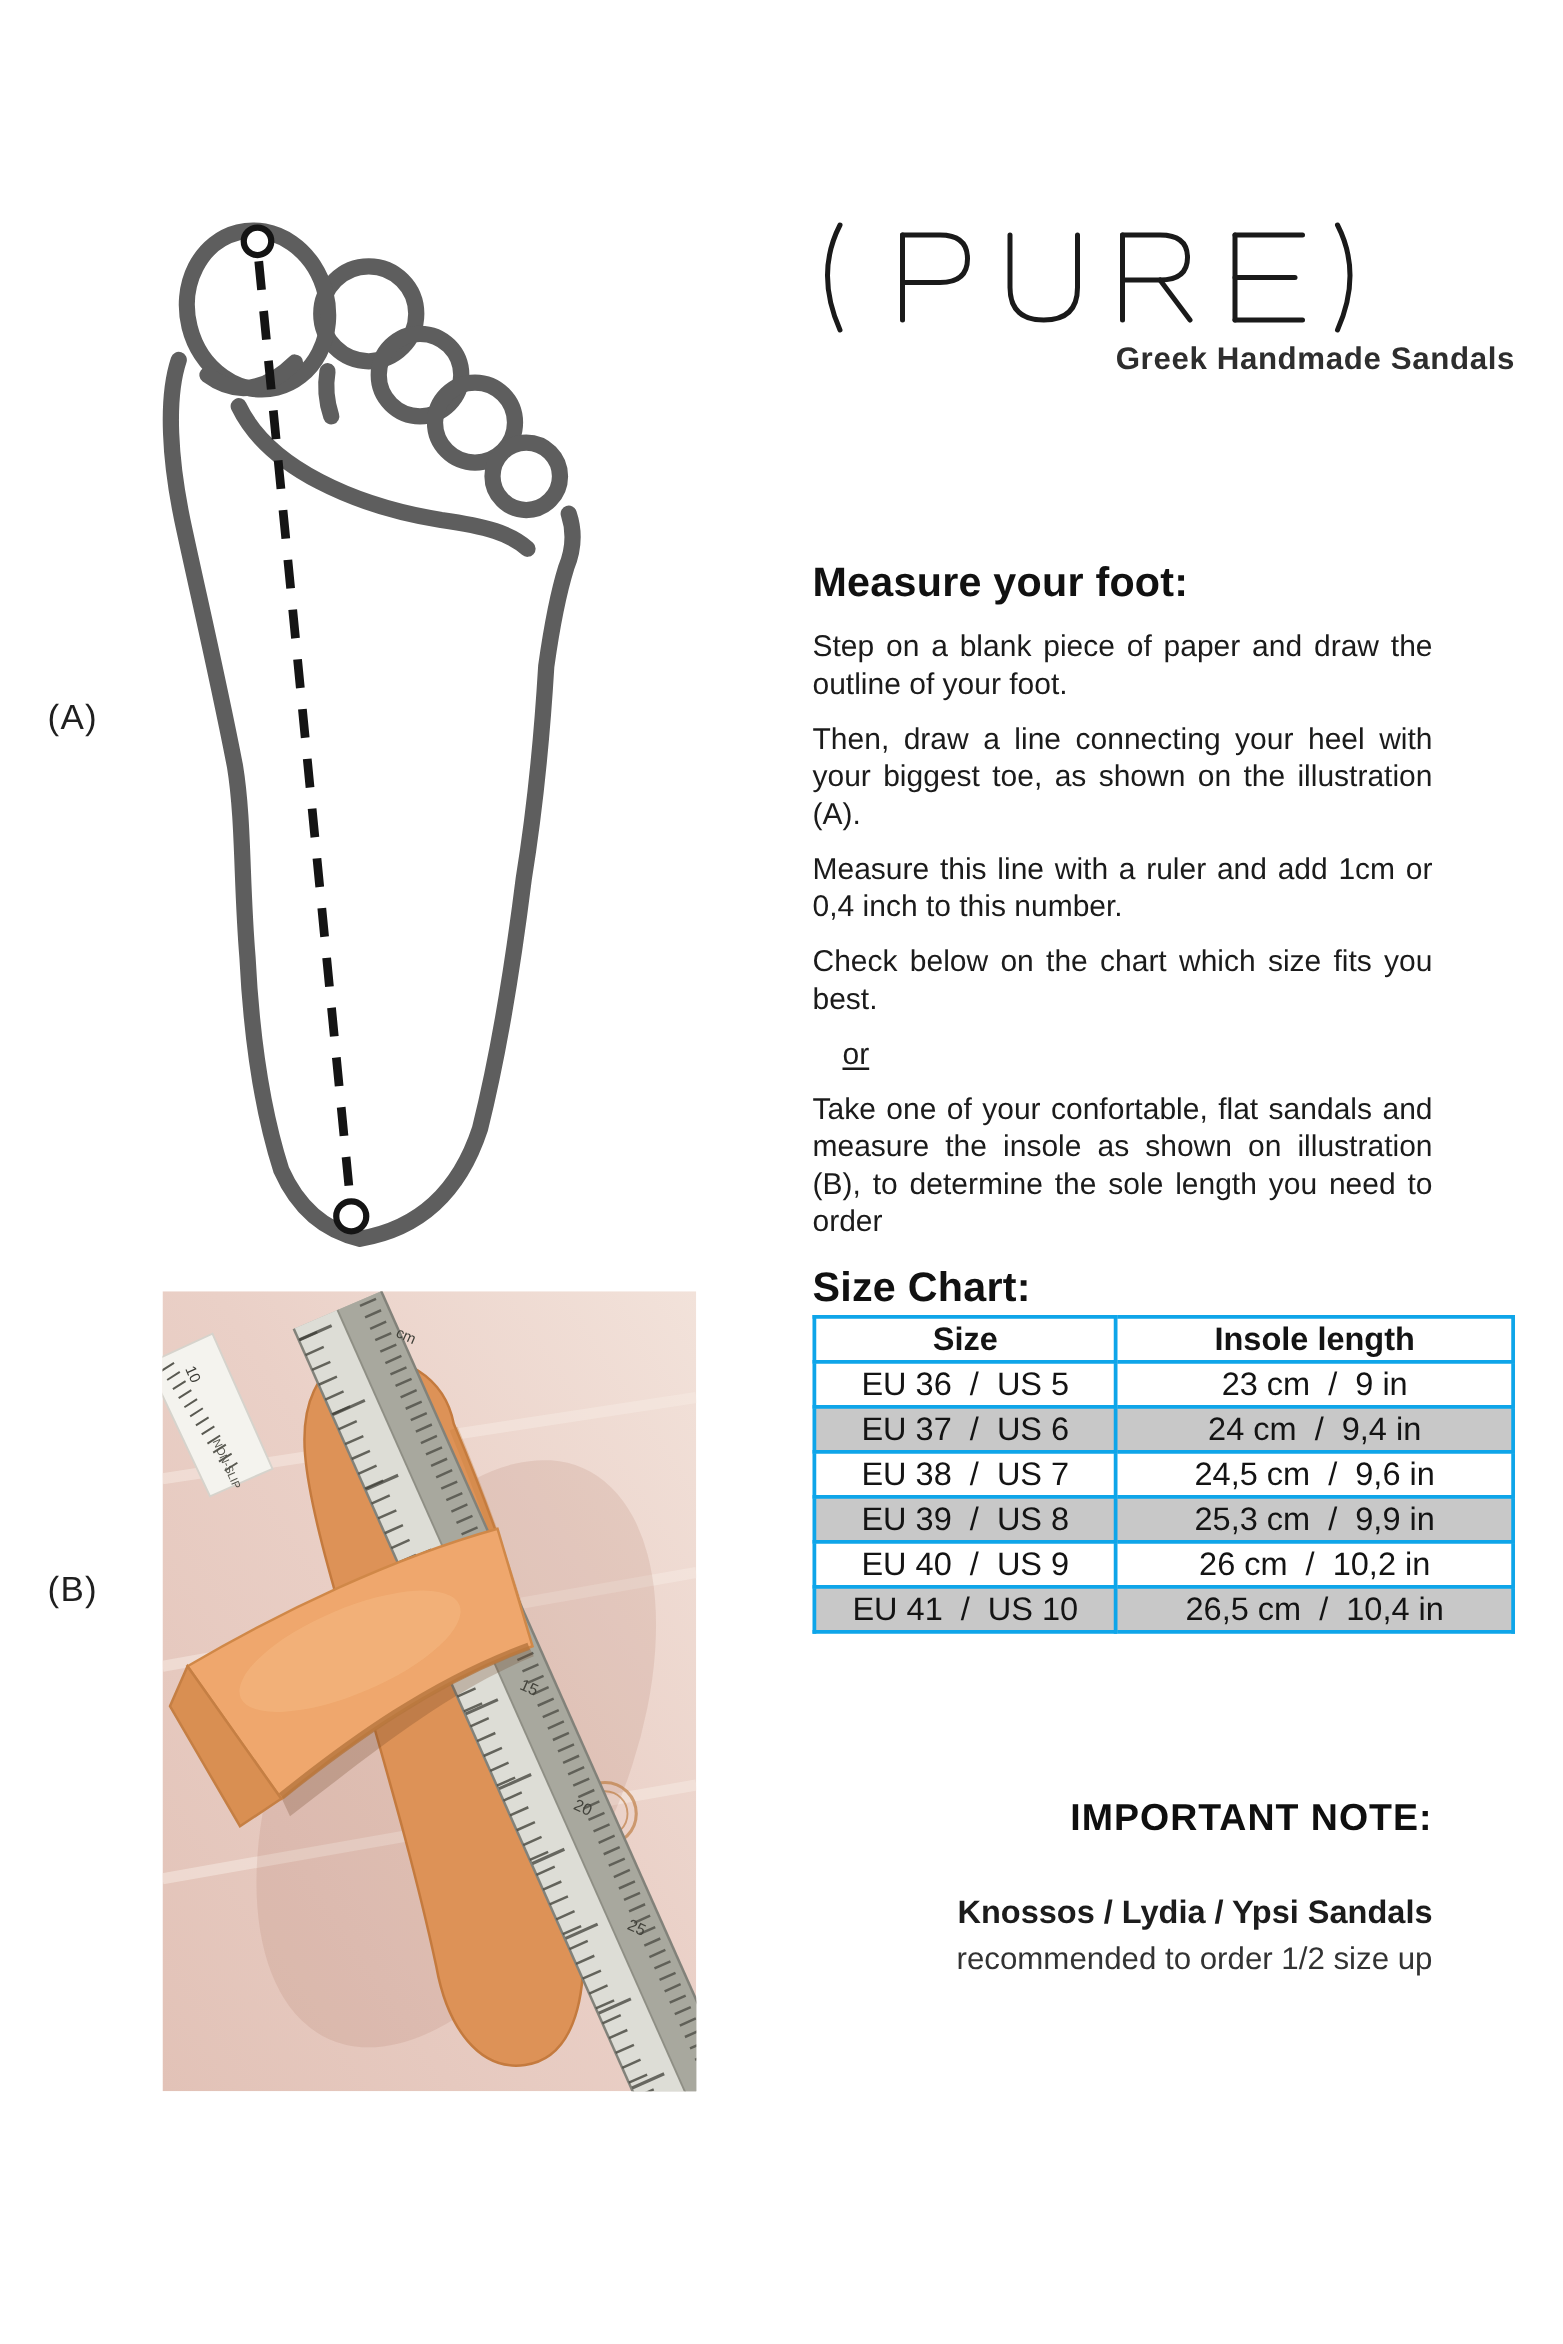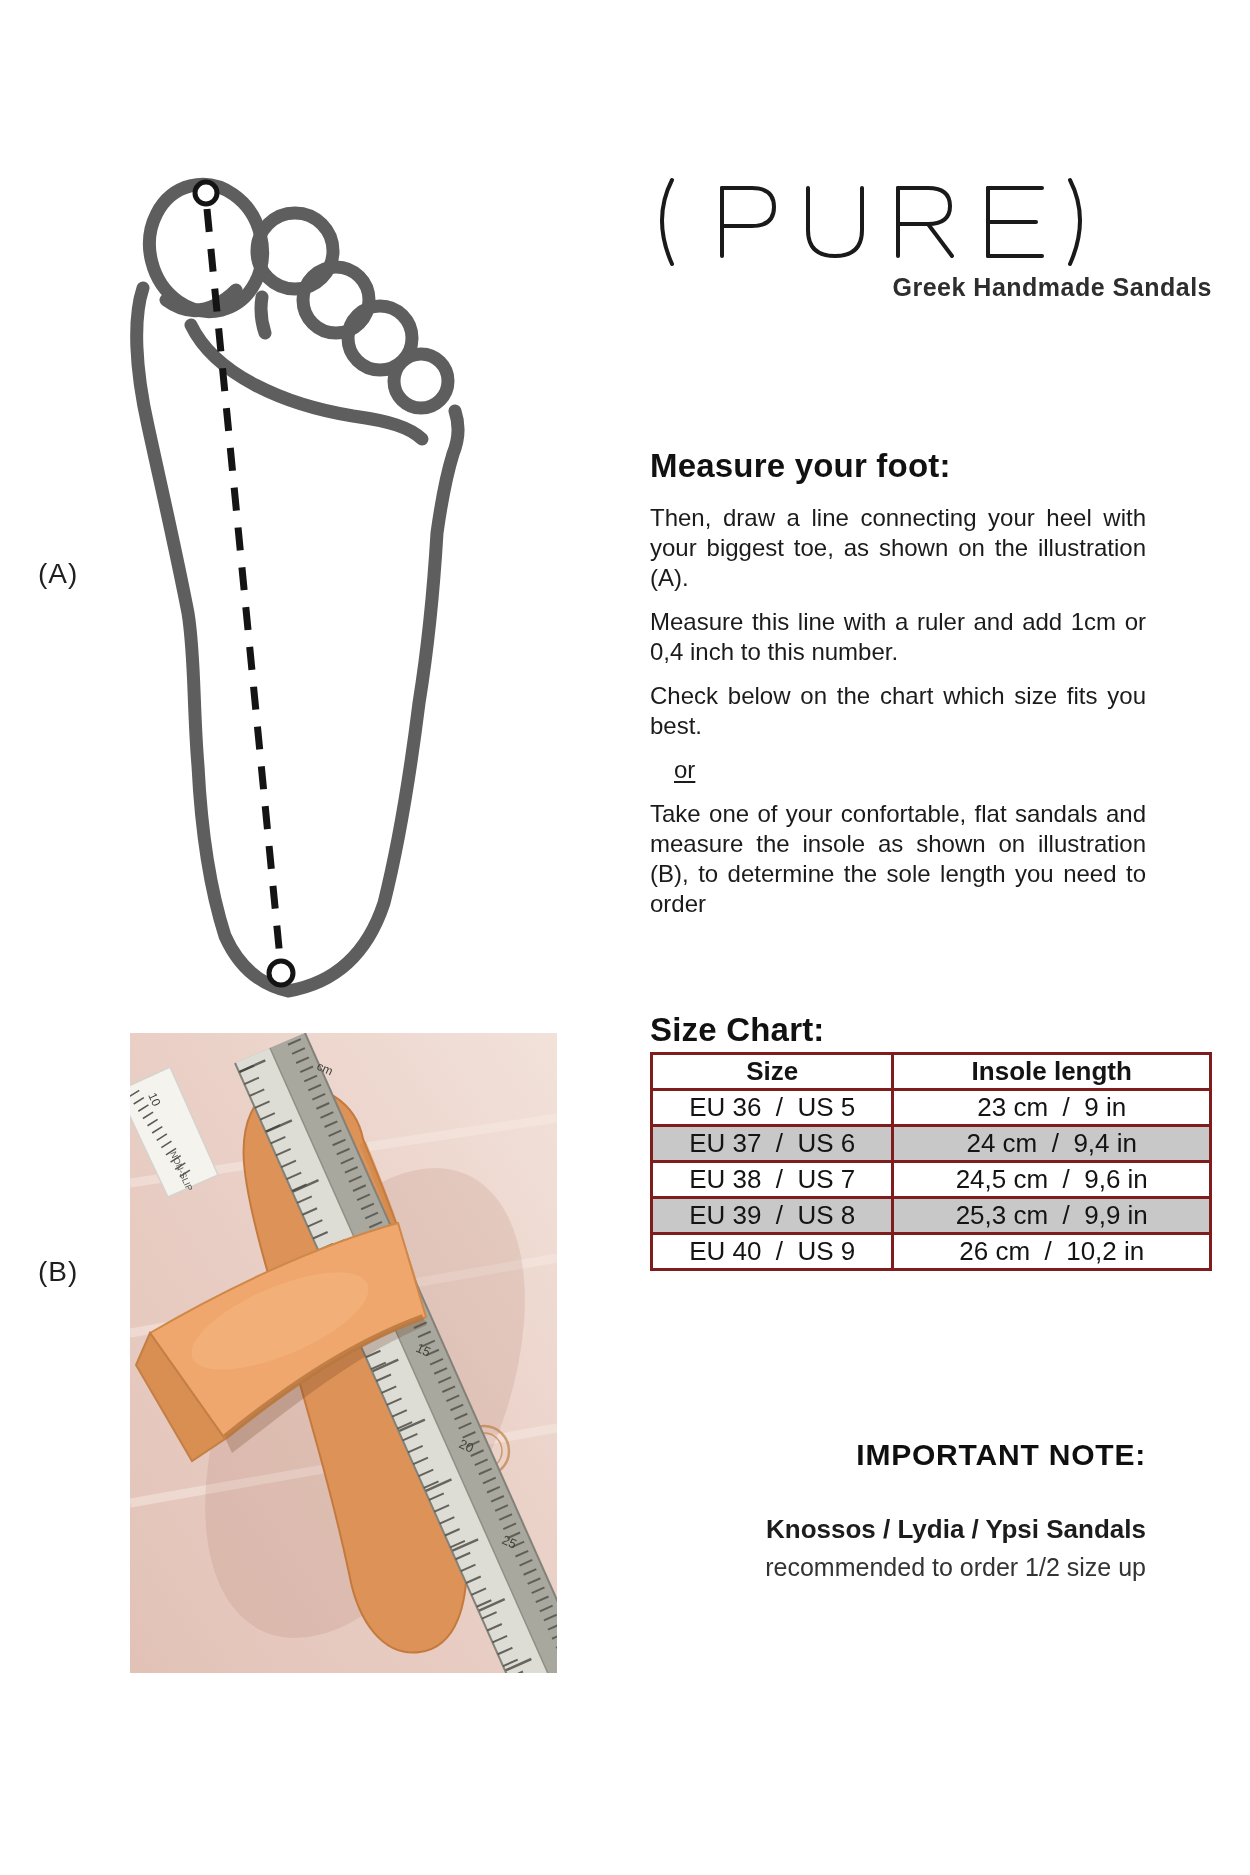--- a/index.html
+++ b/index.html
@@ -24,21 +24,21 @@
   .h-sizechart{top:984px;}
   .measure-body{position:absolute;top:503px;left:0;width:496px;}
   .measure-body p{margin:0 0 14px 0;font-size:24px;line-height:30px;
     text-align:justify;color:#1b1b1b;}
   .measure-body p.or-line{text-align:left;}
   .or-underline{text-decoration:underline;text-underline-offset:3px;margin-left:24px;}
   
   .size-table{position:absolute;top:1052px;left:0;width:562px;
     border-collapse:collapse;table-layout:fixed;}
   .size-table th,.size-table td{
-    border:3px solid #7f1d1d;height:33px;padding:0;text-align:center;
+    border:3px solid #0ea5e9;height:33px;padding:0;text-align:center;
     font-size:26px;white-space:pre;color:#141414;font-weight:400;background:#ffffff;}
   .size-table th{font-weight:700;}
   .size-table col.c1{width:43.2%;}
   .size-table col.c2{width:56.8%;}
   .size-table tr.alt td{background:#c8c8c8;}
   
   .note{position:absolute;top:1438px;left:0;width:496px;text-align:right;}
   .note-heading{font-size:30px;font-weight:700;color:#0f0f0f;letter-spacing:0.8px;margin:0 0 42px 0;}
   .note-line1{font-size:26px;font-weight:700;color:#1c1c1c;margin:0 0 8px 0;}
   .note-line2{font-size:25px;font-weight:400;color:#333;margin:0;}
@@ -190,20 +190,21 @@
         </g>
         <path d="M 420,8 Q 440,47 420,92"></path>
       </g>
     </svg>
 
     <div class="tagline">Greek Handmade Sandals</div>
 
     <h2 class="section-heading h-measure">Measure your foot:</h2>
 
     <div class="measure-body">
+      <p>Step on a blank piece of paper and draw the outline of your foot.</p>
       <p>Then, draw a line connecting your heel with your biggest toe, as shown on the illustration (A).</p>
       <p>Measure this line with a ruler and add 1cm or 0,4 inch to this number.</p>
       <p>Check below on the chart which size fits you best.</p>
       <p class="or-line"><span class="or-underline">or</span></p>
       <p>Take one of your confortable, flat sandals and measure the insole as shown on illustration (B), to determine the sole length you need to order</p>
     </div>
 
     <h2 class="section-heading h-sizechart">Size Chart:</h2>
 
     <table class="size-table">
@@ -229,20 +230,24 @@
         <td>24,5 cm  /  9,6 in</td>
       </tr>
       <tr class="alt">
         <td>EU 39  /  US 8</td>
         <td>25,3 cm  /  9,9 in</td>
       </tr>
       <tr>
         <td>EU 40  /  US 9</td>
         <td>26 cm  /  10,2 in</td>
       </tr>
+      <tr class="alt">
+        <td>EU 41  /  US 10</td>
+        <td>26,5 cm  /  10,4 in</td>
+      </tr>
     </tbody>
       </table>
 
     <div class="note">
       <p class="note-heading">IMPORTANT NOTE:</p>
       <p class="note-line1">Knossos / Lydia / Ypsi Sandals</p>
       <p class="note-line2">recommended to order 1/2 size up</p>
     </div>
 
   </div>

